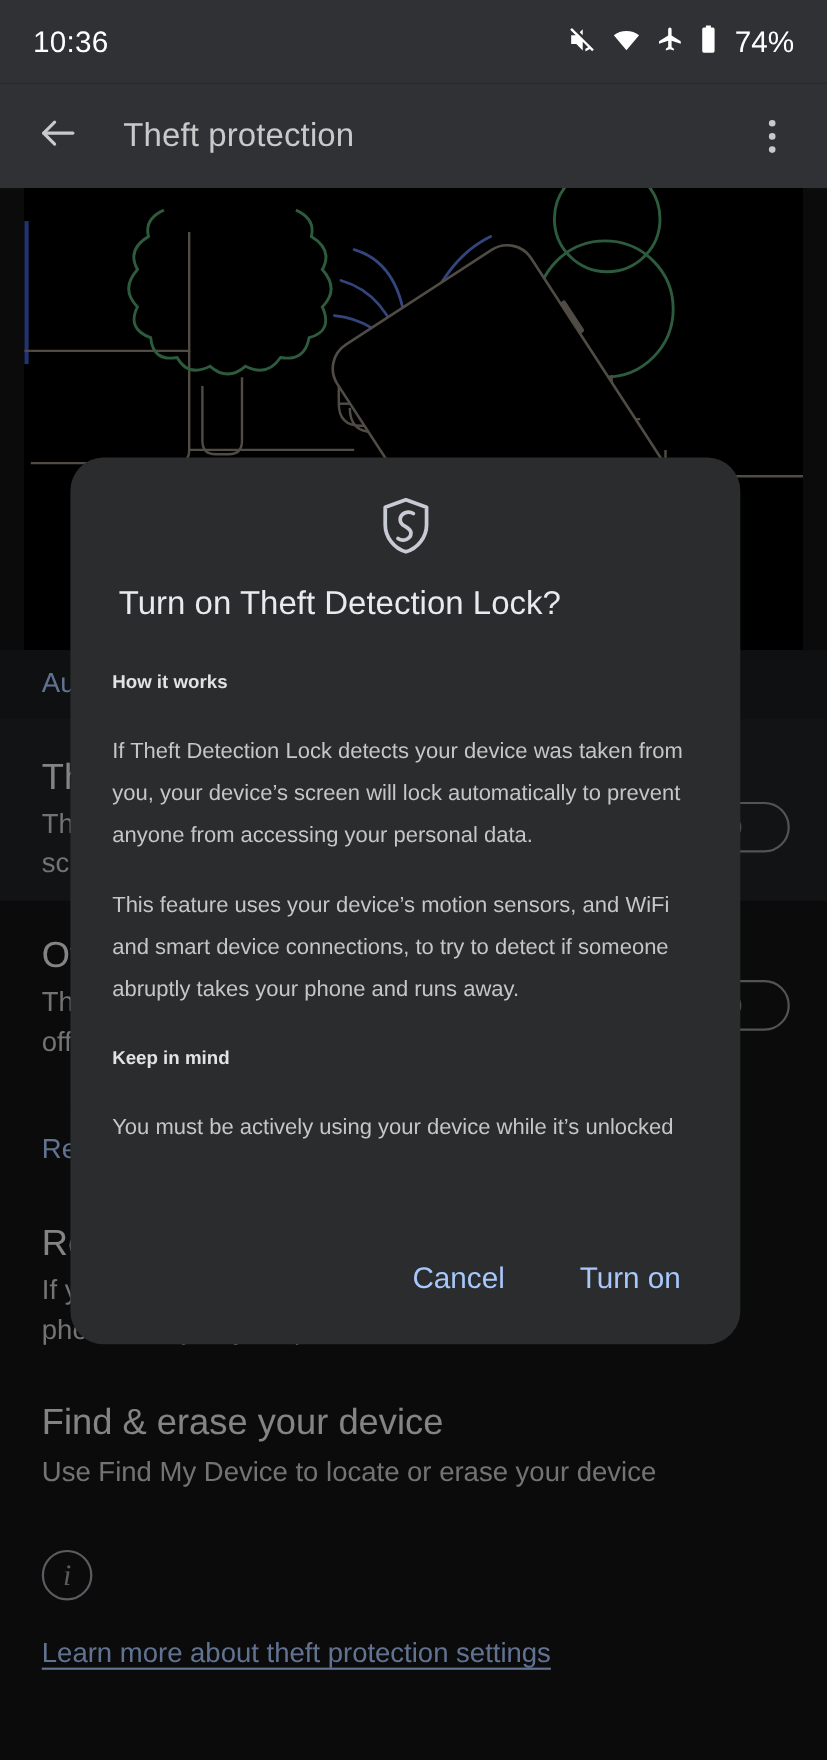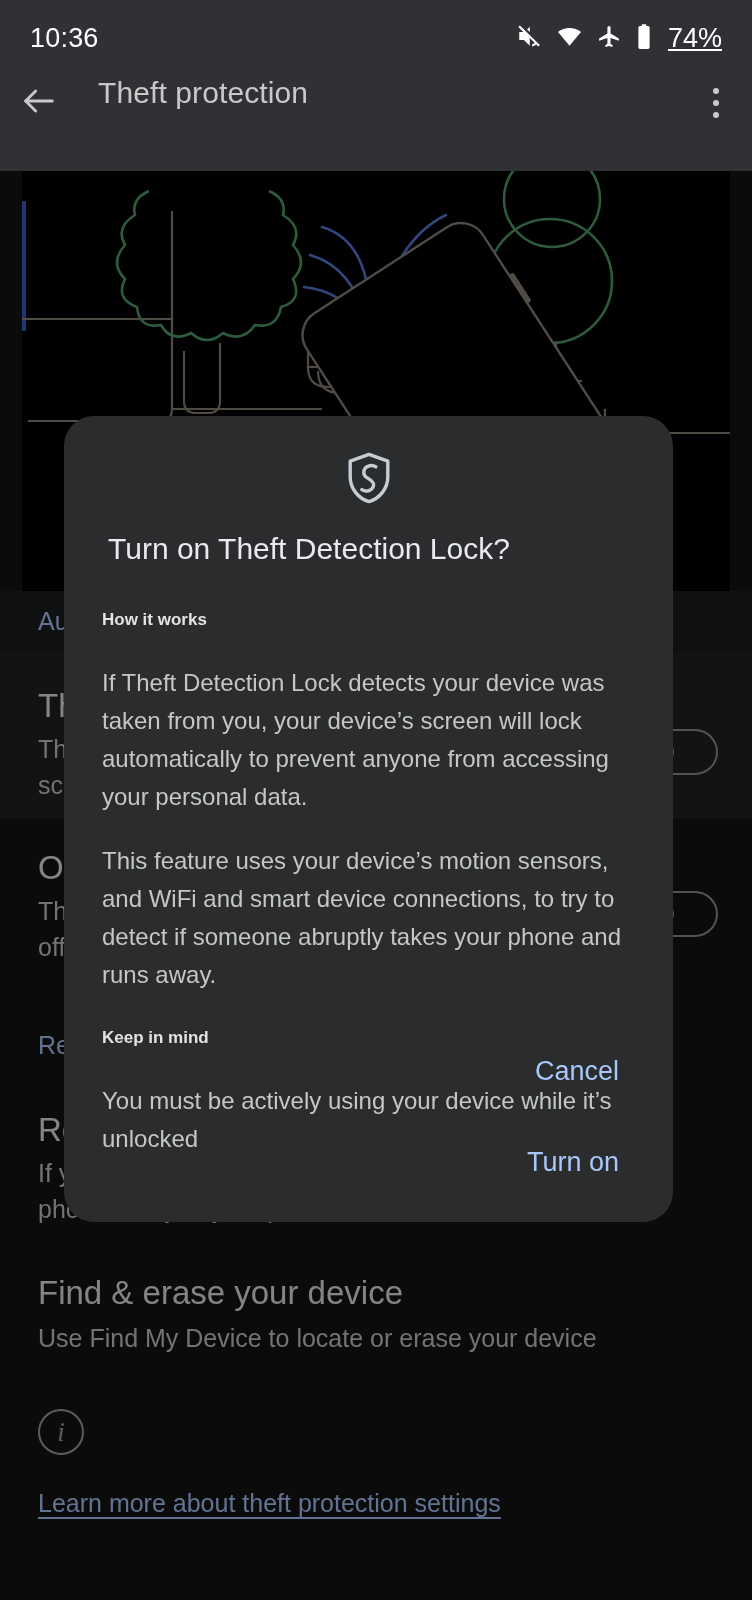--- a/index.html
+++ b/index.html
@@ -12,26 +12,26 @@
   #root { position:relative; width:752px; height:1600px; background:#131314; }
 
   
   .statusbar{
     position:absolute; left:0; top:0; width:752px; height:76px;
     background:#303134; display:flex; align-items:center;
     padding:0 30px; color:#ffffff;
   }
   .clock{ font-size:27px; letter-spacing:.2px; font-weight:400; }
   .status-right{ margin-left:auto; display:flex; align-items:center; gap:14px; }
-  .battery-pct{ font-size:27px; font-weight:500; margin-left:2px;text-decoration:underline; }
+  .battery-pct{ font-size:27px; font-weight:500; margin-left:2px; }
 
   
   .appbar{
     position:absolute; left:0; top:76px; width:752px; height:95px;
-    background:#303134; display:flex; padding:0 12px;
+    background:#303134; display:flex; align-items:center; padding:0 26px;
   }
   .back-btn{ width:54px; height:54px; display:flex; align-items:center; justify-content:center; cursor:pointer;}
   .appbar-title{
     font-size:30px; color:#c9c9ca; margin-left:32px; font-weight:400; letter-spacing:.1px;
   }
   .overflow-btn{ margin-left:auto; width:48px; height:54px; display:flex; flex-direction:column;
     align-items:center; justify-content:center; gap:6px; cursor:pointer;}
   .dot{ width:6px;height:6px;border-radius:50%;background:#c9c9ca; }
 
   
@@ -82,24 +82,24 @@
     position:absolute; left:64px; top:416px; width:609px; height:806px;
     background:#2b2c2e; border-radius:30px; overflow:hidden;
   }
   .dlg-icon{ margin:36px auto 0; width:48px; height:52px; display:block; }
   .dlg-title{
     margin:26px 44px 0; color:#e8eaed;
     font-size:30px; font-weight:400; line-height:38px;
   }
   .dlg-body{ margin:34px 38px 0; }
   .dlg-h{ color:#e3e3e3; font-size:17px; font-weight:700; line-height:36px; }
-  .dlg-p{ color:#c4c7c5; font-size:24px; font-weight:400; line-height:38px; margin-top:26px; }
+  .dlg-p{ color:#c4c7c5; font-size:20px; font-weight:400; line-height:38px; margin-top:26px; }
   .dlg-h.spaced{ margin-top:26px; }
   .dlg-actions{
-    position:absolute; right:36px; bottom:30px; display:flex; align-items:flex-end; gap:32px;flex-direction:column;
+    position:absolute; right:36px; bottom:30px; display:flex; align-items:center; gap:32px;
   }
   .dlg-btn{
     background:transparent; border:none; color:#a8c7fa; font-size:27px; font-weight:500;
     font-family:"Liberation Sans", sans-serif; padding:14px 18px; cursor:pointer; border-radius:24px;
   }
 </style>
 </head>
 <body>
 
 <div id="root">

